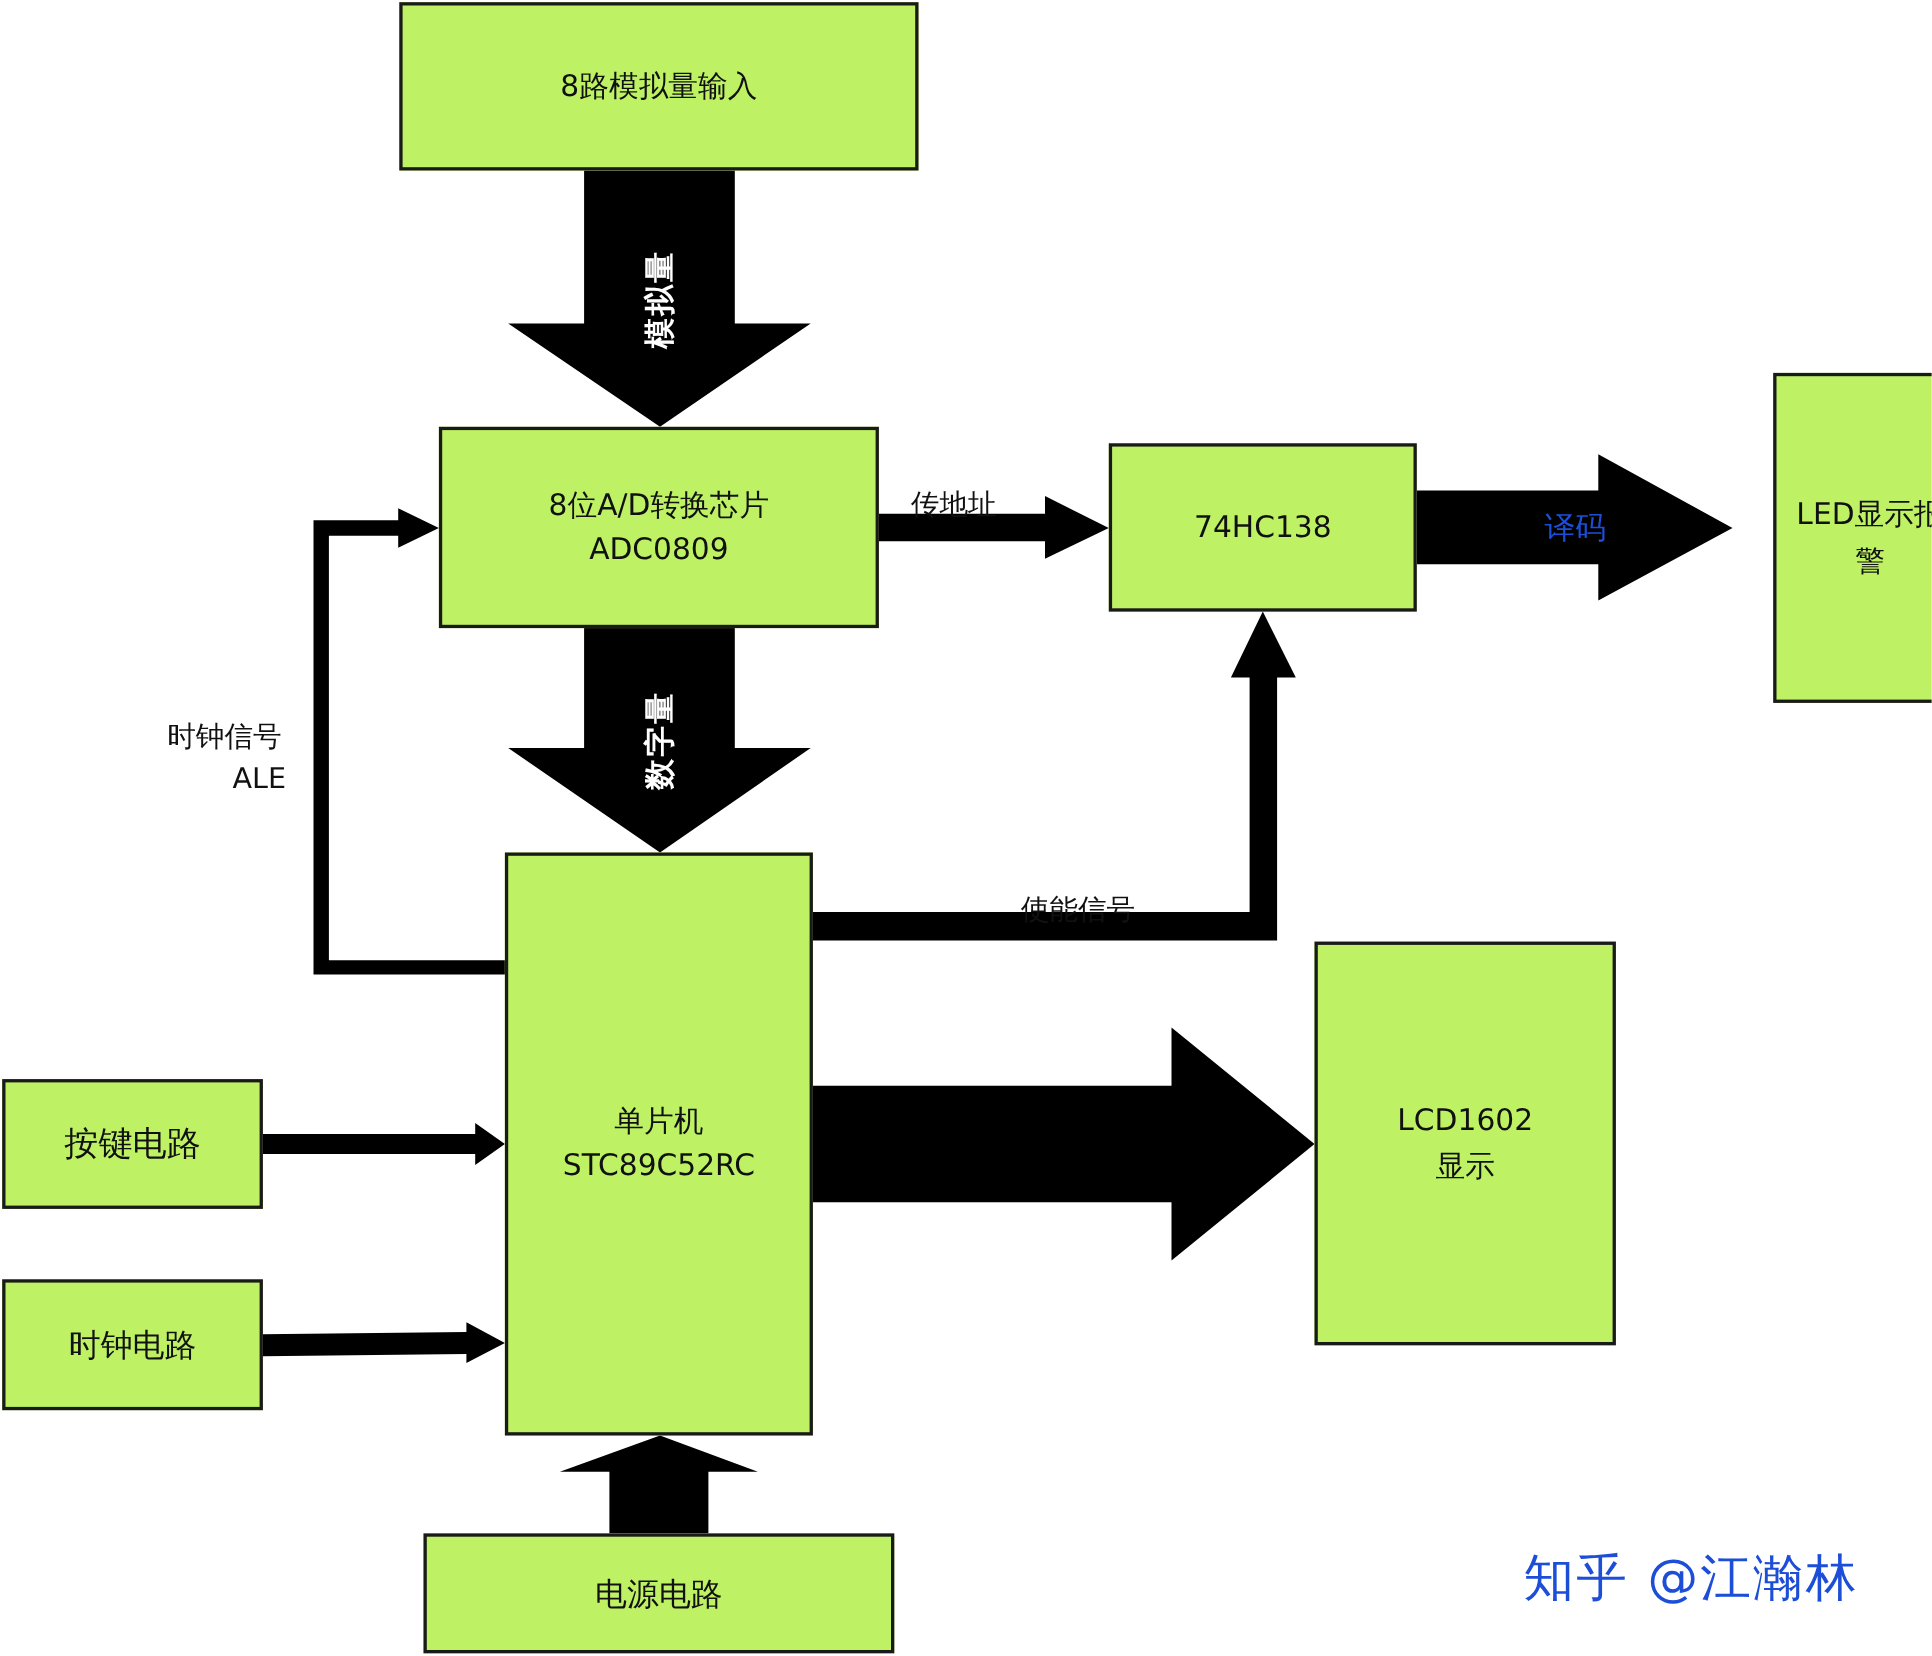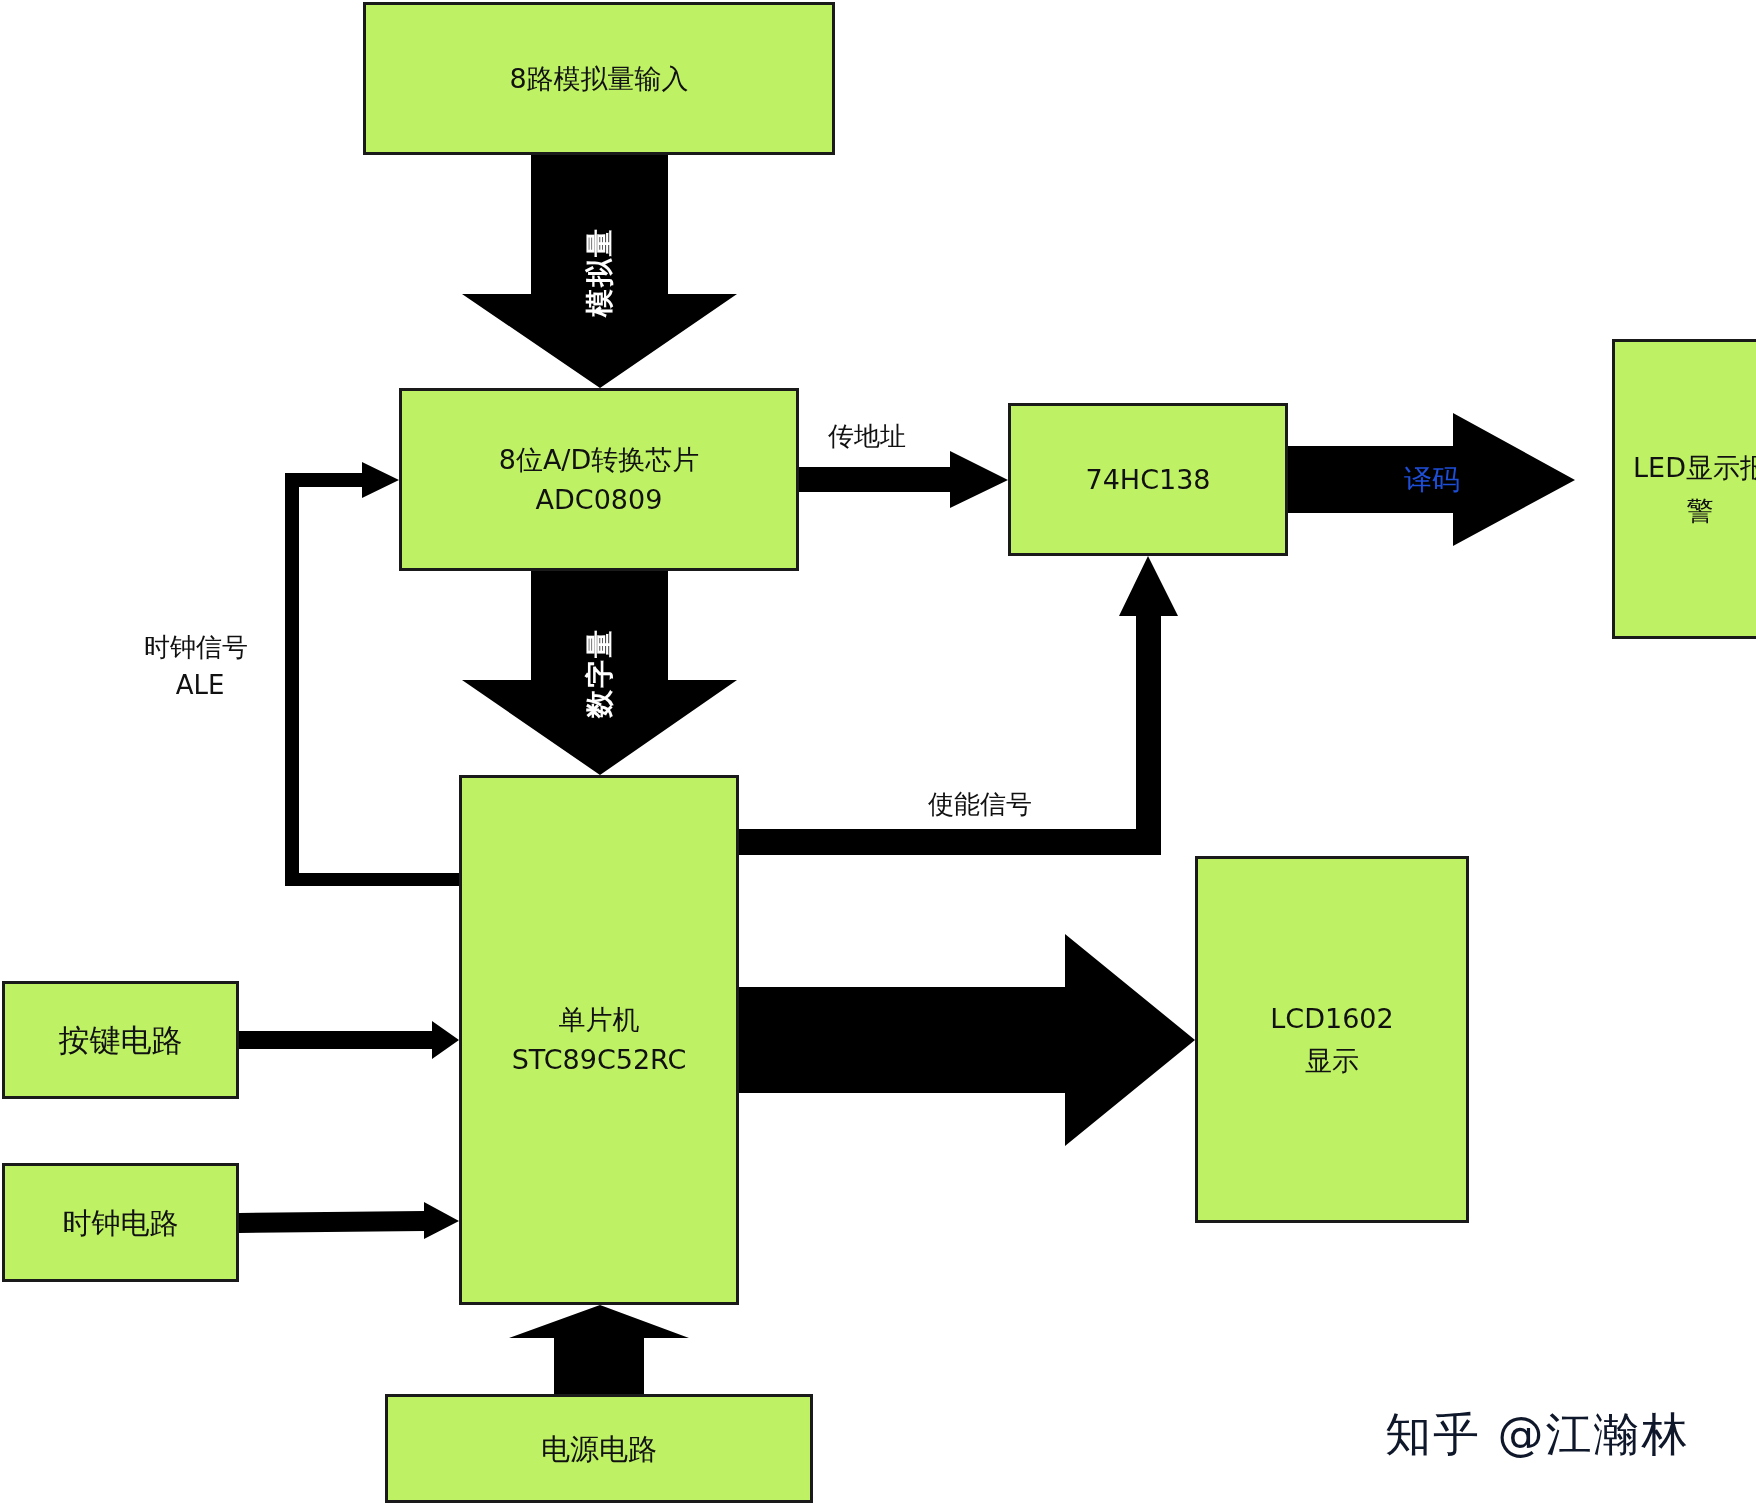--- a/index.html
+++ b/index.html
@@ -2,26 +2,26 @@
 <html><head>
 <meta charset="utf-8">
 <style>
   html, body { margin: 0; padding: 0; background: #ffffff; }
   body { width: 1756px; height: 1505px; position: relative; overflow: hidden;
          font-family: "DejaVu Sans", "Liberation Sans", sans-serif; color: #111; }
   .box { position: absolute; box-sizing: border-box; border: 3px solid #1a1a1a; background: #bef264;
          display: flex; flex-direction: column; align-items: center; justify-content: center;
          text-align: center; font-size: 27px; line-height: 42px; }
   .box span { display: block; }
-  .label { position: absolute; font-size: 26px; line-height: 36px; white-space: nowrap; text-align: center; }
+  .label { position: absolute; font-size: 26px; line-height: 36px; white-space: nowrap; text-align: right; margin-top: 23px; }
   .vlabel { position: absolute; font-size: 28px; font-weight: bold; color: #fff; white-space: nowrap;
             transform: translate(-50%, -50%) rotate(-90deg); letter-spacing: 2px; }
   .wlabel { position: absolute; font-size: 28px; color: #1d4ed8; white-space: nowrap; transform: translate(-50%, -50%); }
   svg.arrows { position: absolute; left: 0; top: 0; }
-  .watermark { position: absolute; left: 1385px; top: 1404px; font-size: 46px; color: #0f172a;
+  .watermark { position: absolute; left: 1385px; top: 1404px; font-size: 46px; color: #1d4ed8;
                white-space: nowrap; letter-spacing: 2px;
                text-shadow: 1px 1px 0 #fff, -1px -1px 0 #fff; text-align: right; }
 </style>
 </head>
 <body>
 
 <svg class="arrows" width="1756" height="1505">
 
   <polygon fill="#000" points="531,155 668,155 668,294 737,294 600,388 462,294 531,294"></polygon>
 

